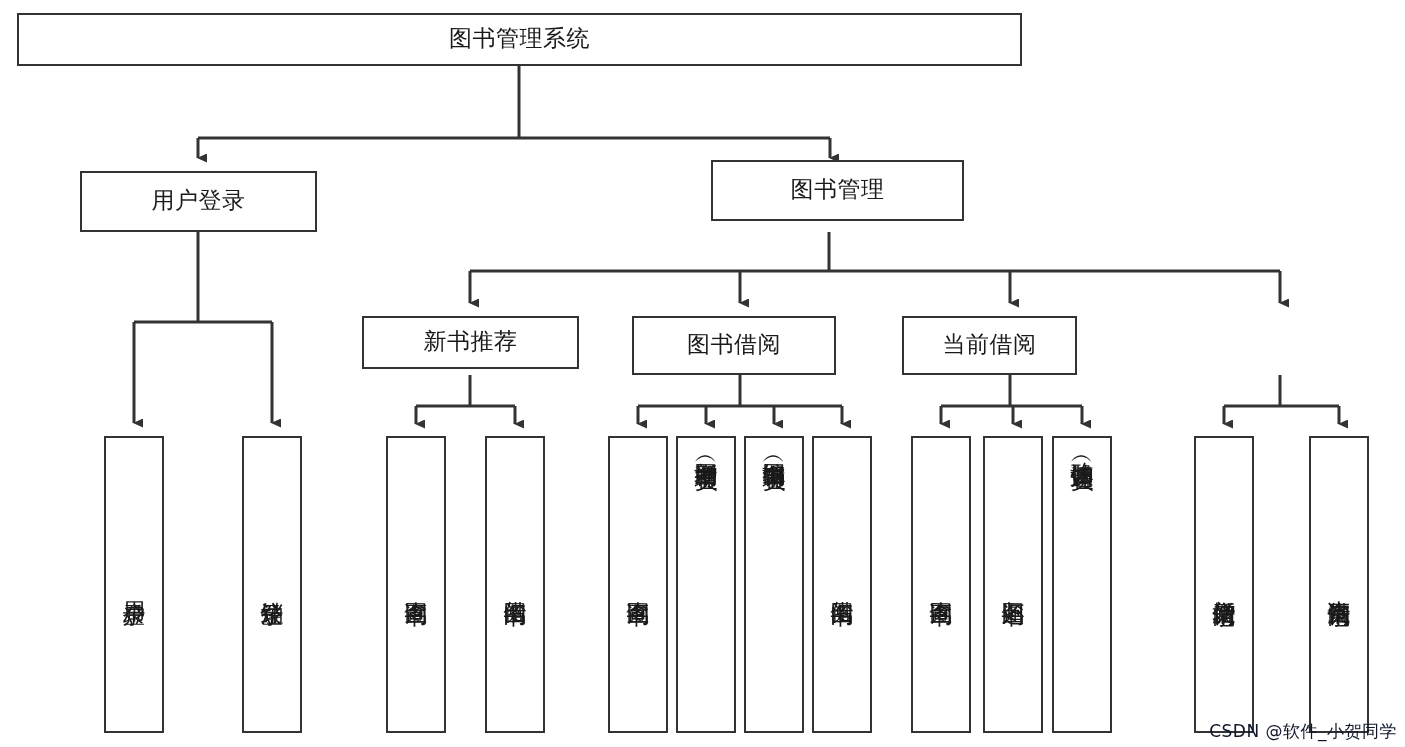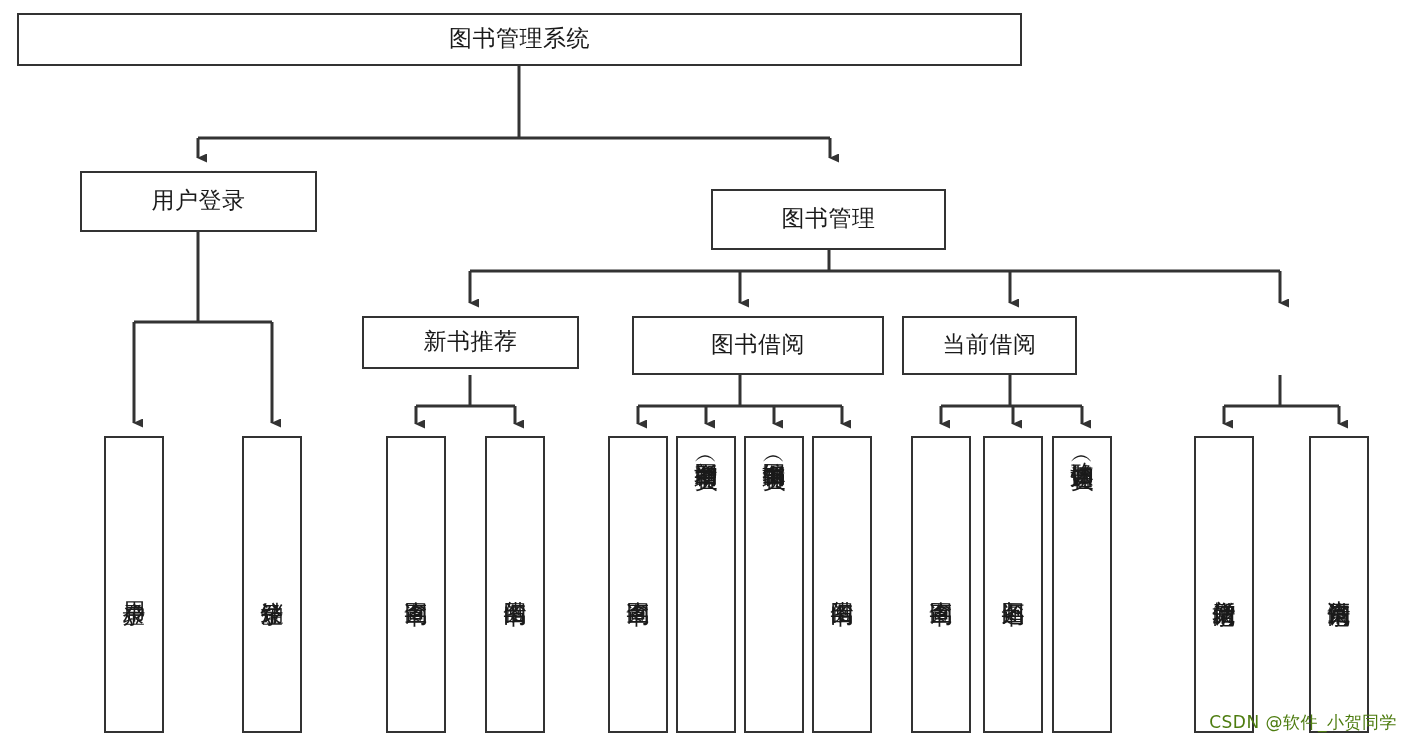--- a/index.html
+++ b/index.html
@@ -64,23 +64,23 @@
     letter-spacing: 1px;
     white-space: nowrap;
   }
   .node-vertical.center-v {
     align-items: center;
     padding-top: 0;
   }
   .watermark {
     position: absolute;
     right: 8px;
-    bottom: 13px;
+    bottom: 4px;
     font-size: 17px;
-    color: #4d7c0f;
+    color: #0f172a;
     white-space: nowrap;
     letter-spacing: 0.5px;
   }
 </style>
 </head>
 <body>
 
 <div id="diagram-root">
 
   <svg class="edge-layer" viewBox="0 0 1405 747">
@@ -134,29 +134,29 @@
   </svg>
 
   <div class="node node-horizontal node-root" style="left:17px; top:13px; width:1005px; height:53px;">
     <span class="node-label">图书管理系统</span>
   </div>
 
   <div class="node node-horizontal" style="left:80px; top:171px; width:237px; height:61px;">
     <span class="node-label">用户登录</span>
   </div>
 
-  <div class="node node-horizontal" style="left:711px; top:189px; width:235px; height:61px;">
+  <div class="node node-horizontal" style="left:711px; top:160px; width:253px; height:61px;">
     <span class="node-label">图书管理</span>
   </div>
 
   <div class="node node-horizontal" style="left:362px; top:316px; width:217px; height:53px;">
     <span class="node-label">新书推荐</span>
   </div>
 
-  <div class="node node-horizontal" style="left:632px; top:316px; width:252px; height:59px;">
+  <div class="node node-horizontal" style="left:632px; top:316px; width:204px; height:59px;">
     <span class="node-label">图书借阅</span>
   </div>
 
   <div class="node node-horizontal" style="left:902px; top:316px; width:175px; height:59px;">
     <span class="node-label">当前借阅</span>
   </div>
 
 
   <div class="node node-vertical center-v" style="left:104px; top:436px; width:60px; height:297px;">
     <span class="node-label">用户登录</span>

